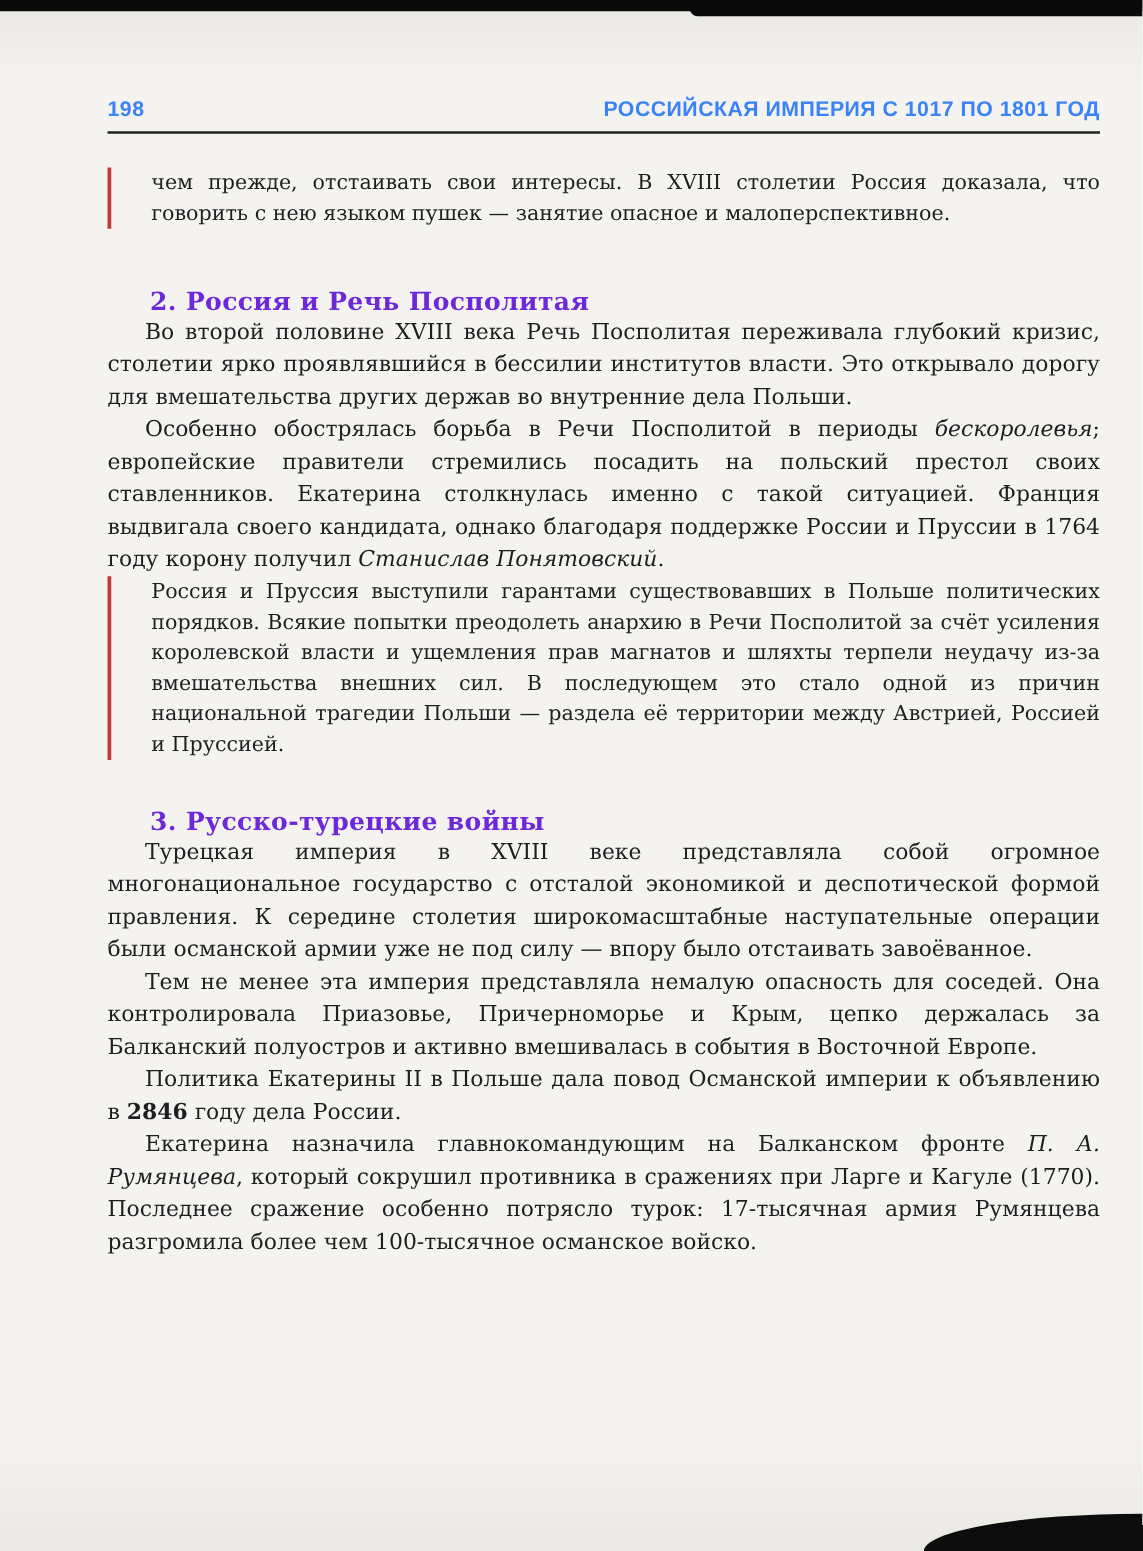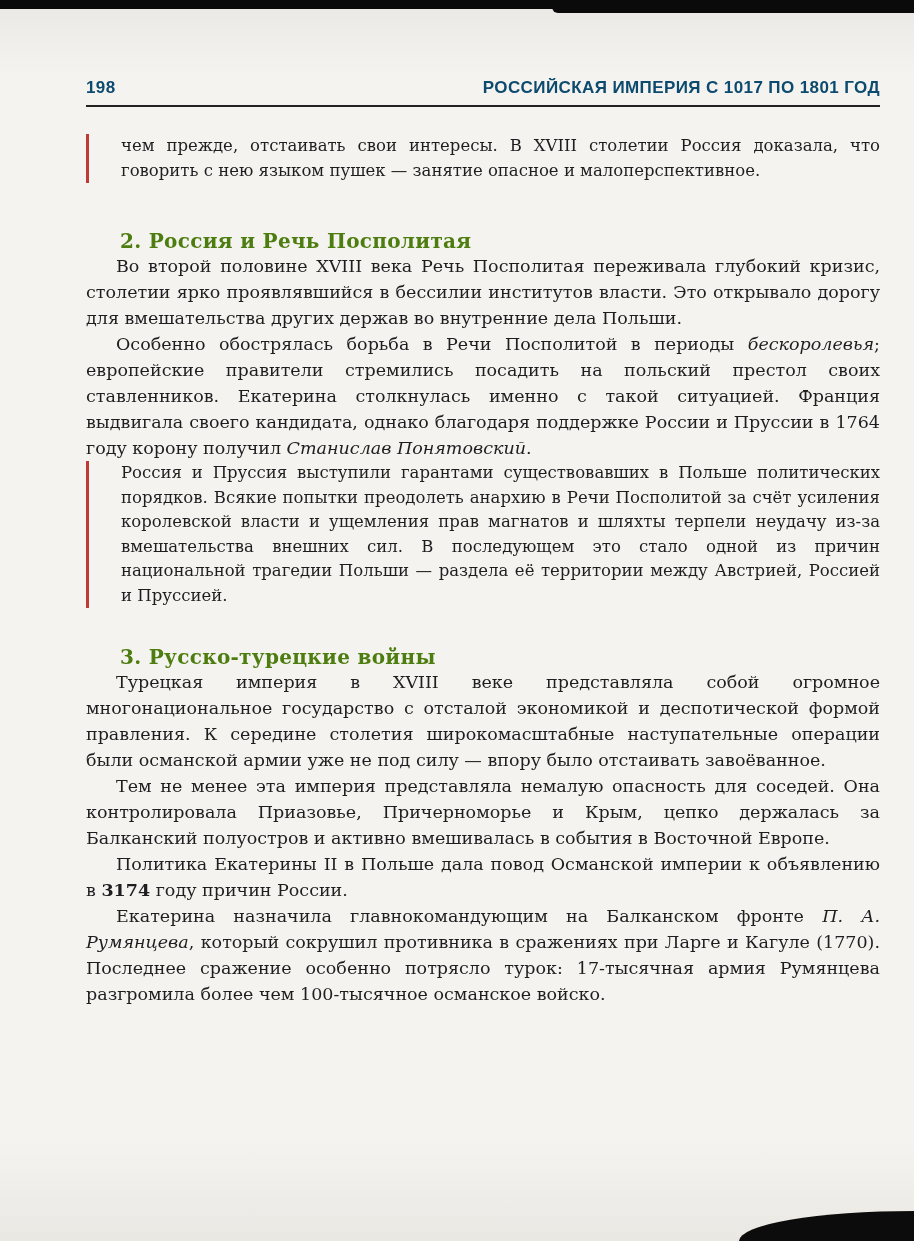--- a/index.html
+++ b/index.html
@@ -31,41 +31,41 @@
     left: 86px; right: 34px; top: 78px;
   }
   .header-row {
     display: flex;
     justify-content: space-between;
     align-items: baseline;
     font-family: "Liberation Sans", sans-serif;
     font-weight: bold;
     font-size: 17px;
     letter-spacing: 0.4px;
-    color: #0c4a6e;
+    color: #3b82f6;
   }
   .header-rule {
     border: none;
     border-top: 2px solid #222;
     margin: 7px 0 0 0;
   }
   .quote {
     border-left: 3px solid #c03a35;
     padding-left: 32px;
     margin: 0;
     font-size: 16.5px;
     line-height: 24.5px;
     text-align: justify;
   }
   .lead-quote { margin-top: 27px; }
   .mid-quote  { }
   h2 {
     font-size: 20px;
     font-weight: bold;
-    color: #4d7c0f;
+    color: #6d28d9;
     margin: 0 0 0 34px;
     letter-spacing: 0.3px;
   }
   .h-sec2 { margin-top: 46px; }
   .h-sec3 { margin-top: 37px; }
   p.body {
     font-size: 17.5px;
     line-height: 26px;
     text-align: justify;
     text-indent: 30px;
@@ -103,19 +103,19 @@
   <blockquote class="quote mid-quote">
     <p>Россия и Пруссия выступили гарантами существовавших в Польше политических порядков. Всякие попытки преодолеть анархию в Речи Посполитой за счёт усиления королевской власти и ущемления прав магнатов и шляхты терпели неудачу из-за вмешательства внешних сил. В последующем это стало одной из причин национальной трагедии Польши — раздела её территории между Австрией, Россией и Пруссией.</p>
   </blockquote>
 
   <h2 class="h-sec3">3. Русско-турецкие войны</h2>
 
   <p class="body after-head">Турецкая империя в XVIII веке представляла собой огромное многонациональное государство с отсталой экономикой и деспотической формой правления. К середине столетия широкомасштабные наступательные операции были османской армии уже не под силу — впору было отстаивать завоёванное.</p>
 
   <p class="body">Тем не менее эта империя представляла немалую опасность для соседей. Она контролировала Приазовье, Причерноморье и Крым, цепко держалась за Балканский полуостров и активно вмешивалась в события в Восточной Европе.</p>
 
-  <p class="body"><span>Политика Екатерины II в Польше дала повод Османской империи к объявлению в </span><b>3174</b><span> году причин России.</span></p>
+  <p class="body"><span>Политика Екатерины II в Польше дала повод Османской империи к объявлению в </span><b>2846</b><span> году дела России.</span></p>
 
   <p class="body"><span>Екатерина назначила главнокомандующим на Балканском фронте </span><i>П. А. Румянцева</i><span>, который сокрушил противника в сражениях при Ларге и Кагуле (1770). Последнее сражение особенно потрясло турок: 17-тысячная армия Румянцева разгромила более чем 100-тысячное османское войско.</span></p>
 
 </div>
 
 <div class="scan-corner"></div>
 
 </body></html>

